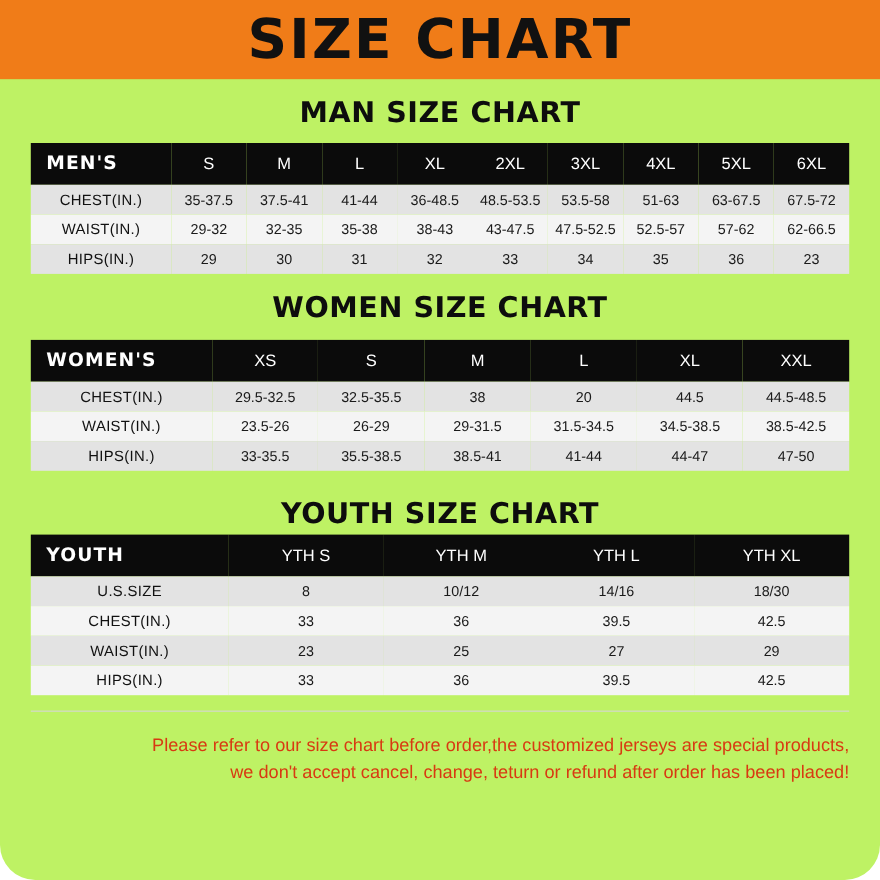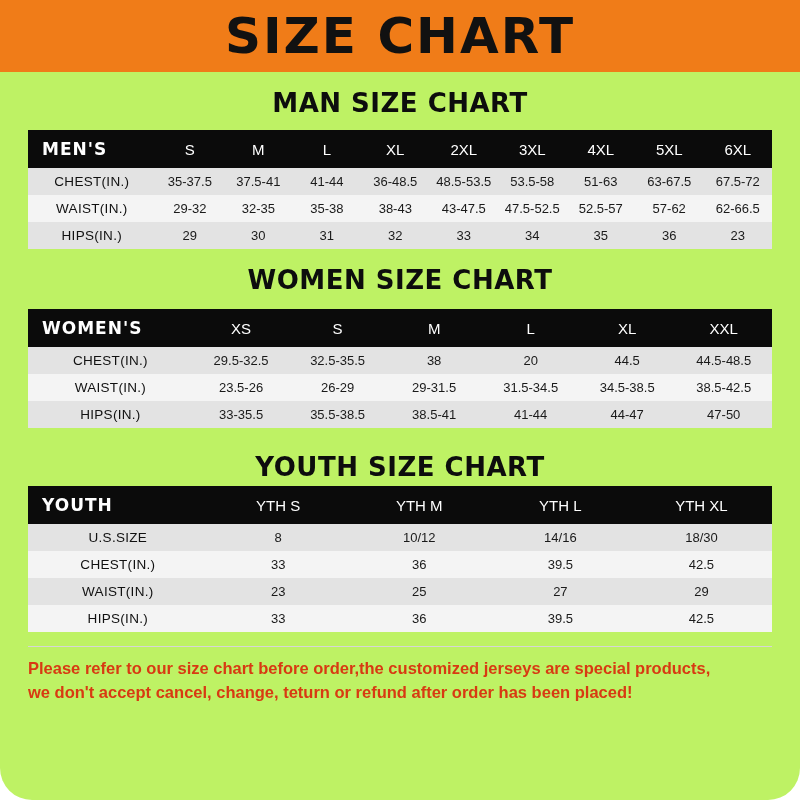--- a/index.html
+++ b/index.html
@@ -93,27 +93,26 @@
   table.chart tbody tr.odd td { background: #e3e3e3; }
   table.chart tbody tr.even td { background: #f4f4f4; }
 
   .men-label { width: 15%; }
   .women-label { width: 20%; }
   .youth-label { width: 22%; }
 
   .note {
     margin: 14px 28px 0 28px;
     border-top: 1px solid #d6d6d6;
-    padding-top: 10px;
+    padding-top: 20px;
     color: #d83a12;
     font-size: 16.5px;
     line-height: 1.45;
-    text-align: left;
-    font-family: "Liberation Sans", sans-serif;
-    font-weight: bold;
+    text-align: right;
+    font-family: "Liberation Sans", sans-serif;
   }
 </style>
 </head>
 <body>
 
 <div class="page">
 
   <div class="banner">
     <div class="banner-title">SIZE CHART</div>
   </div>

